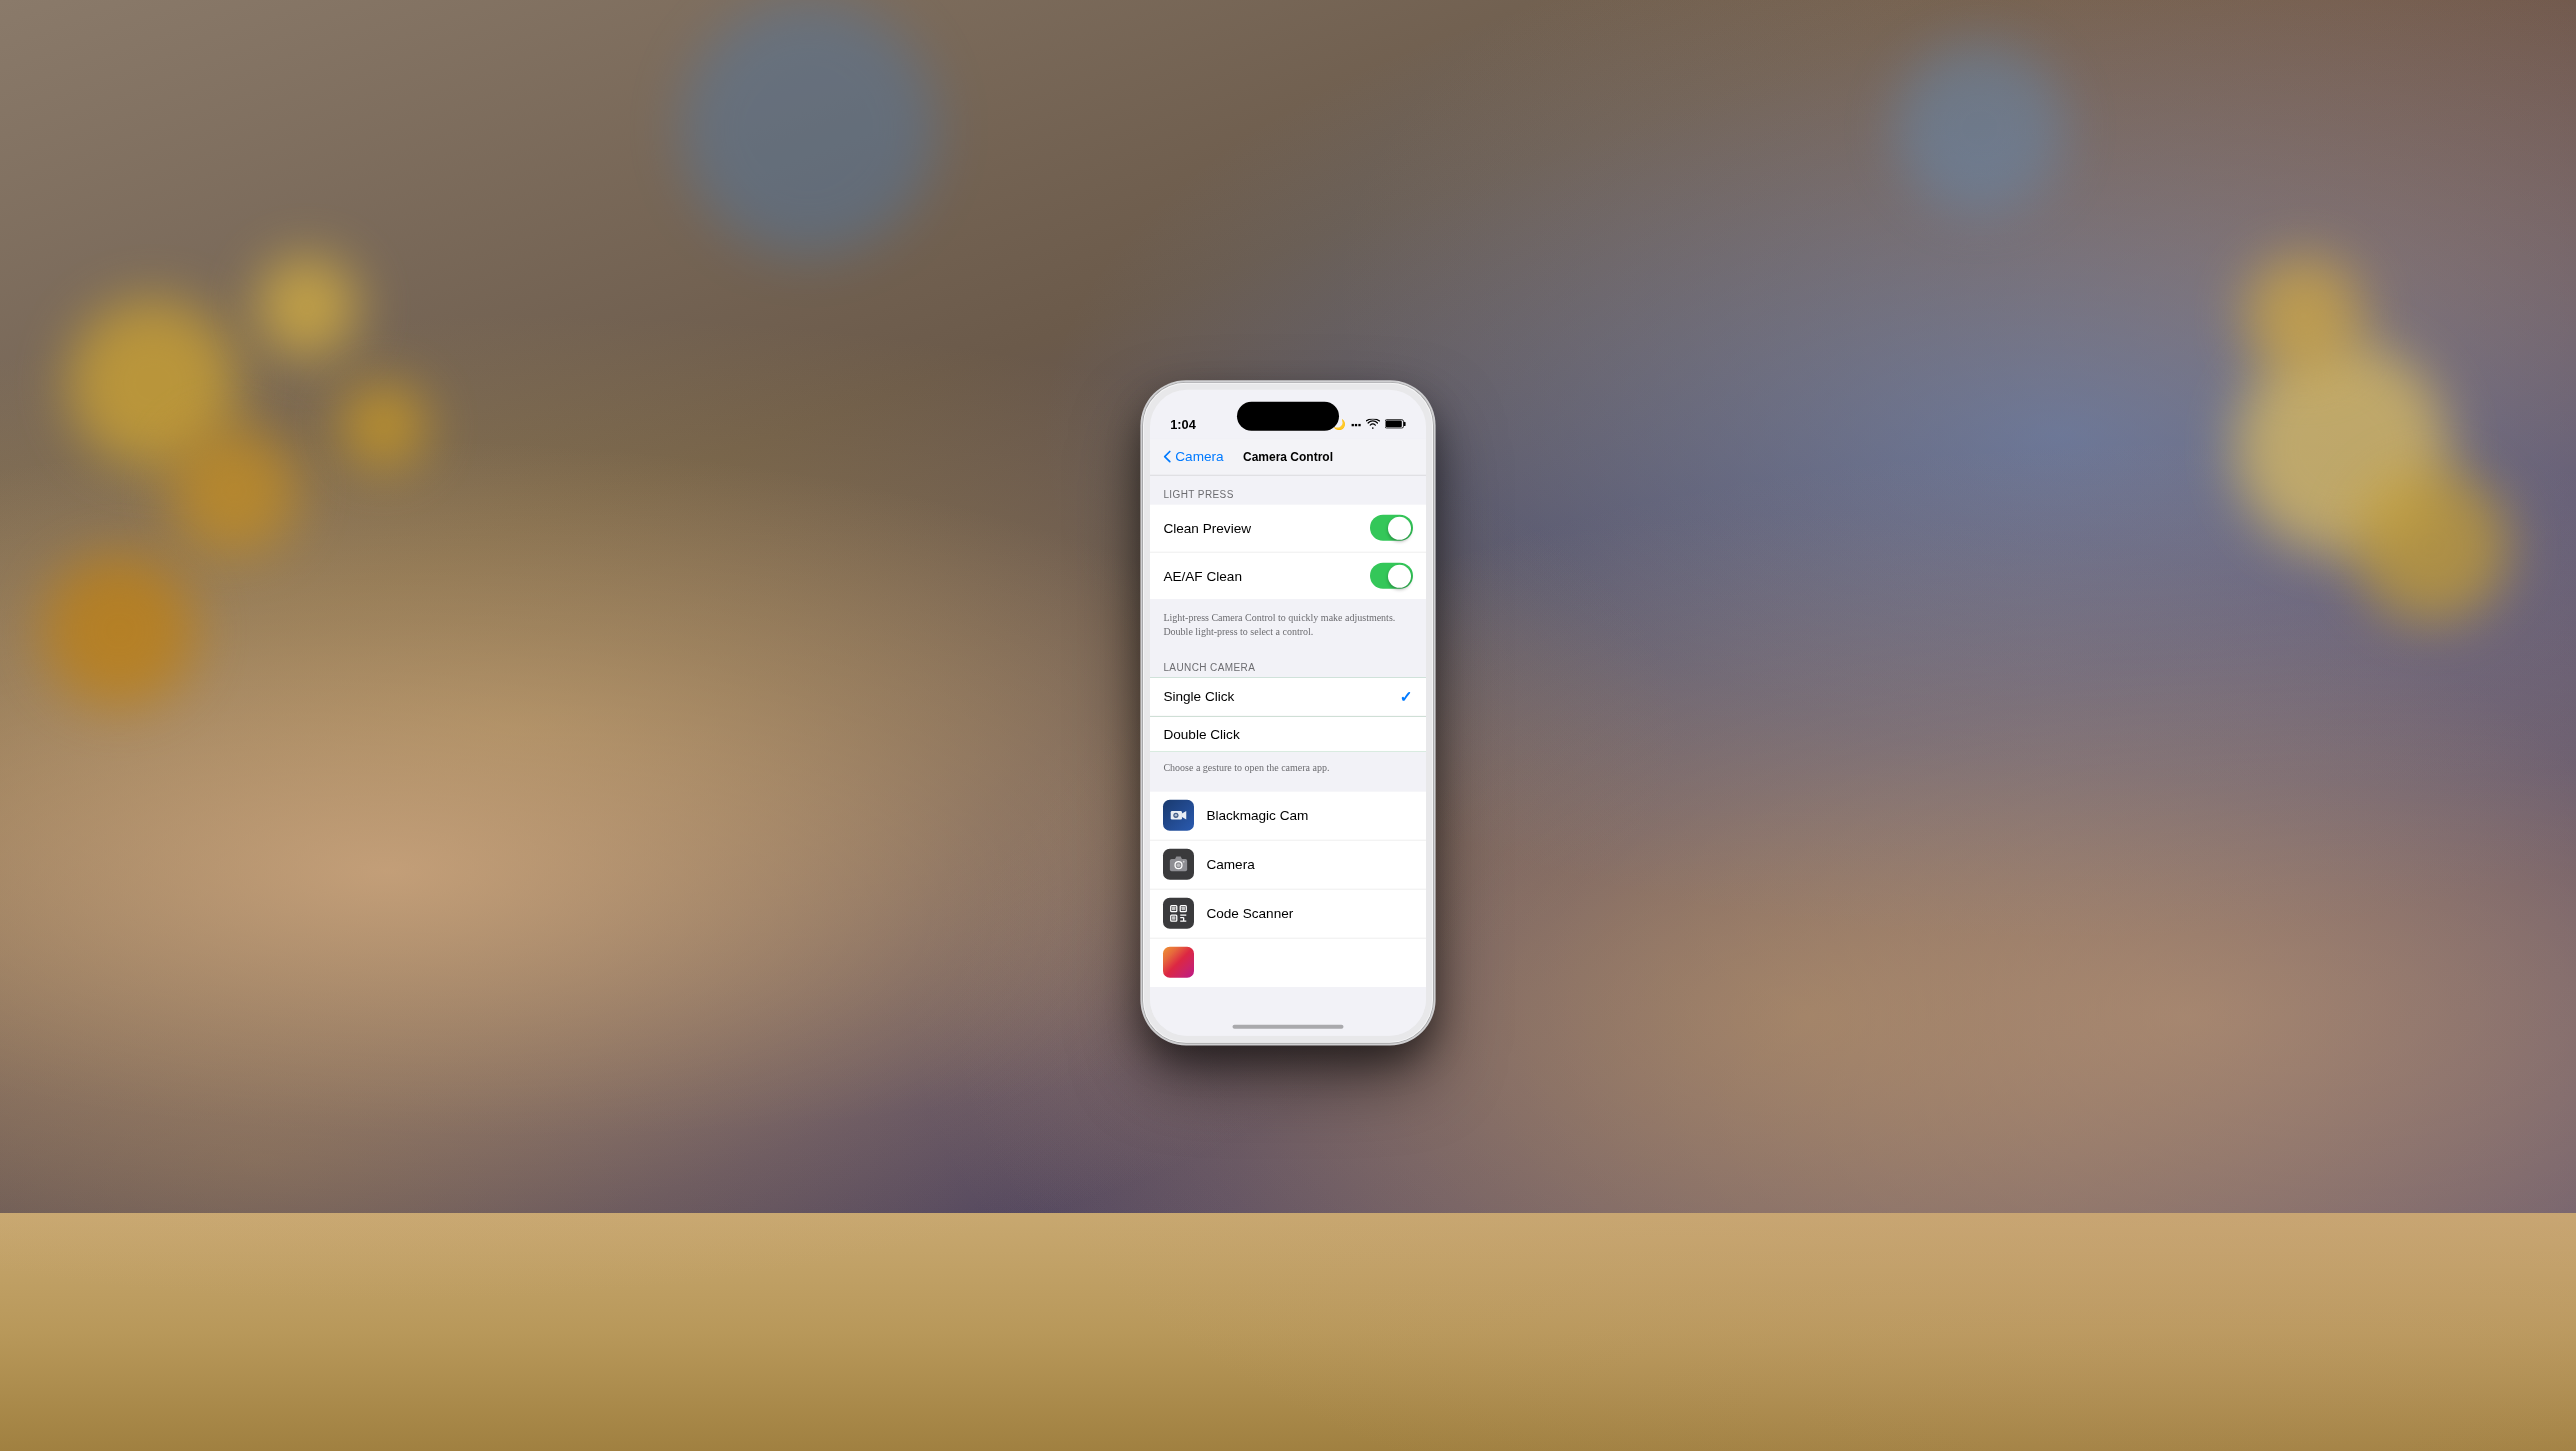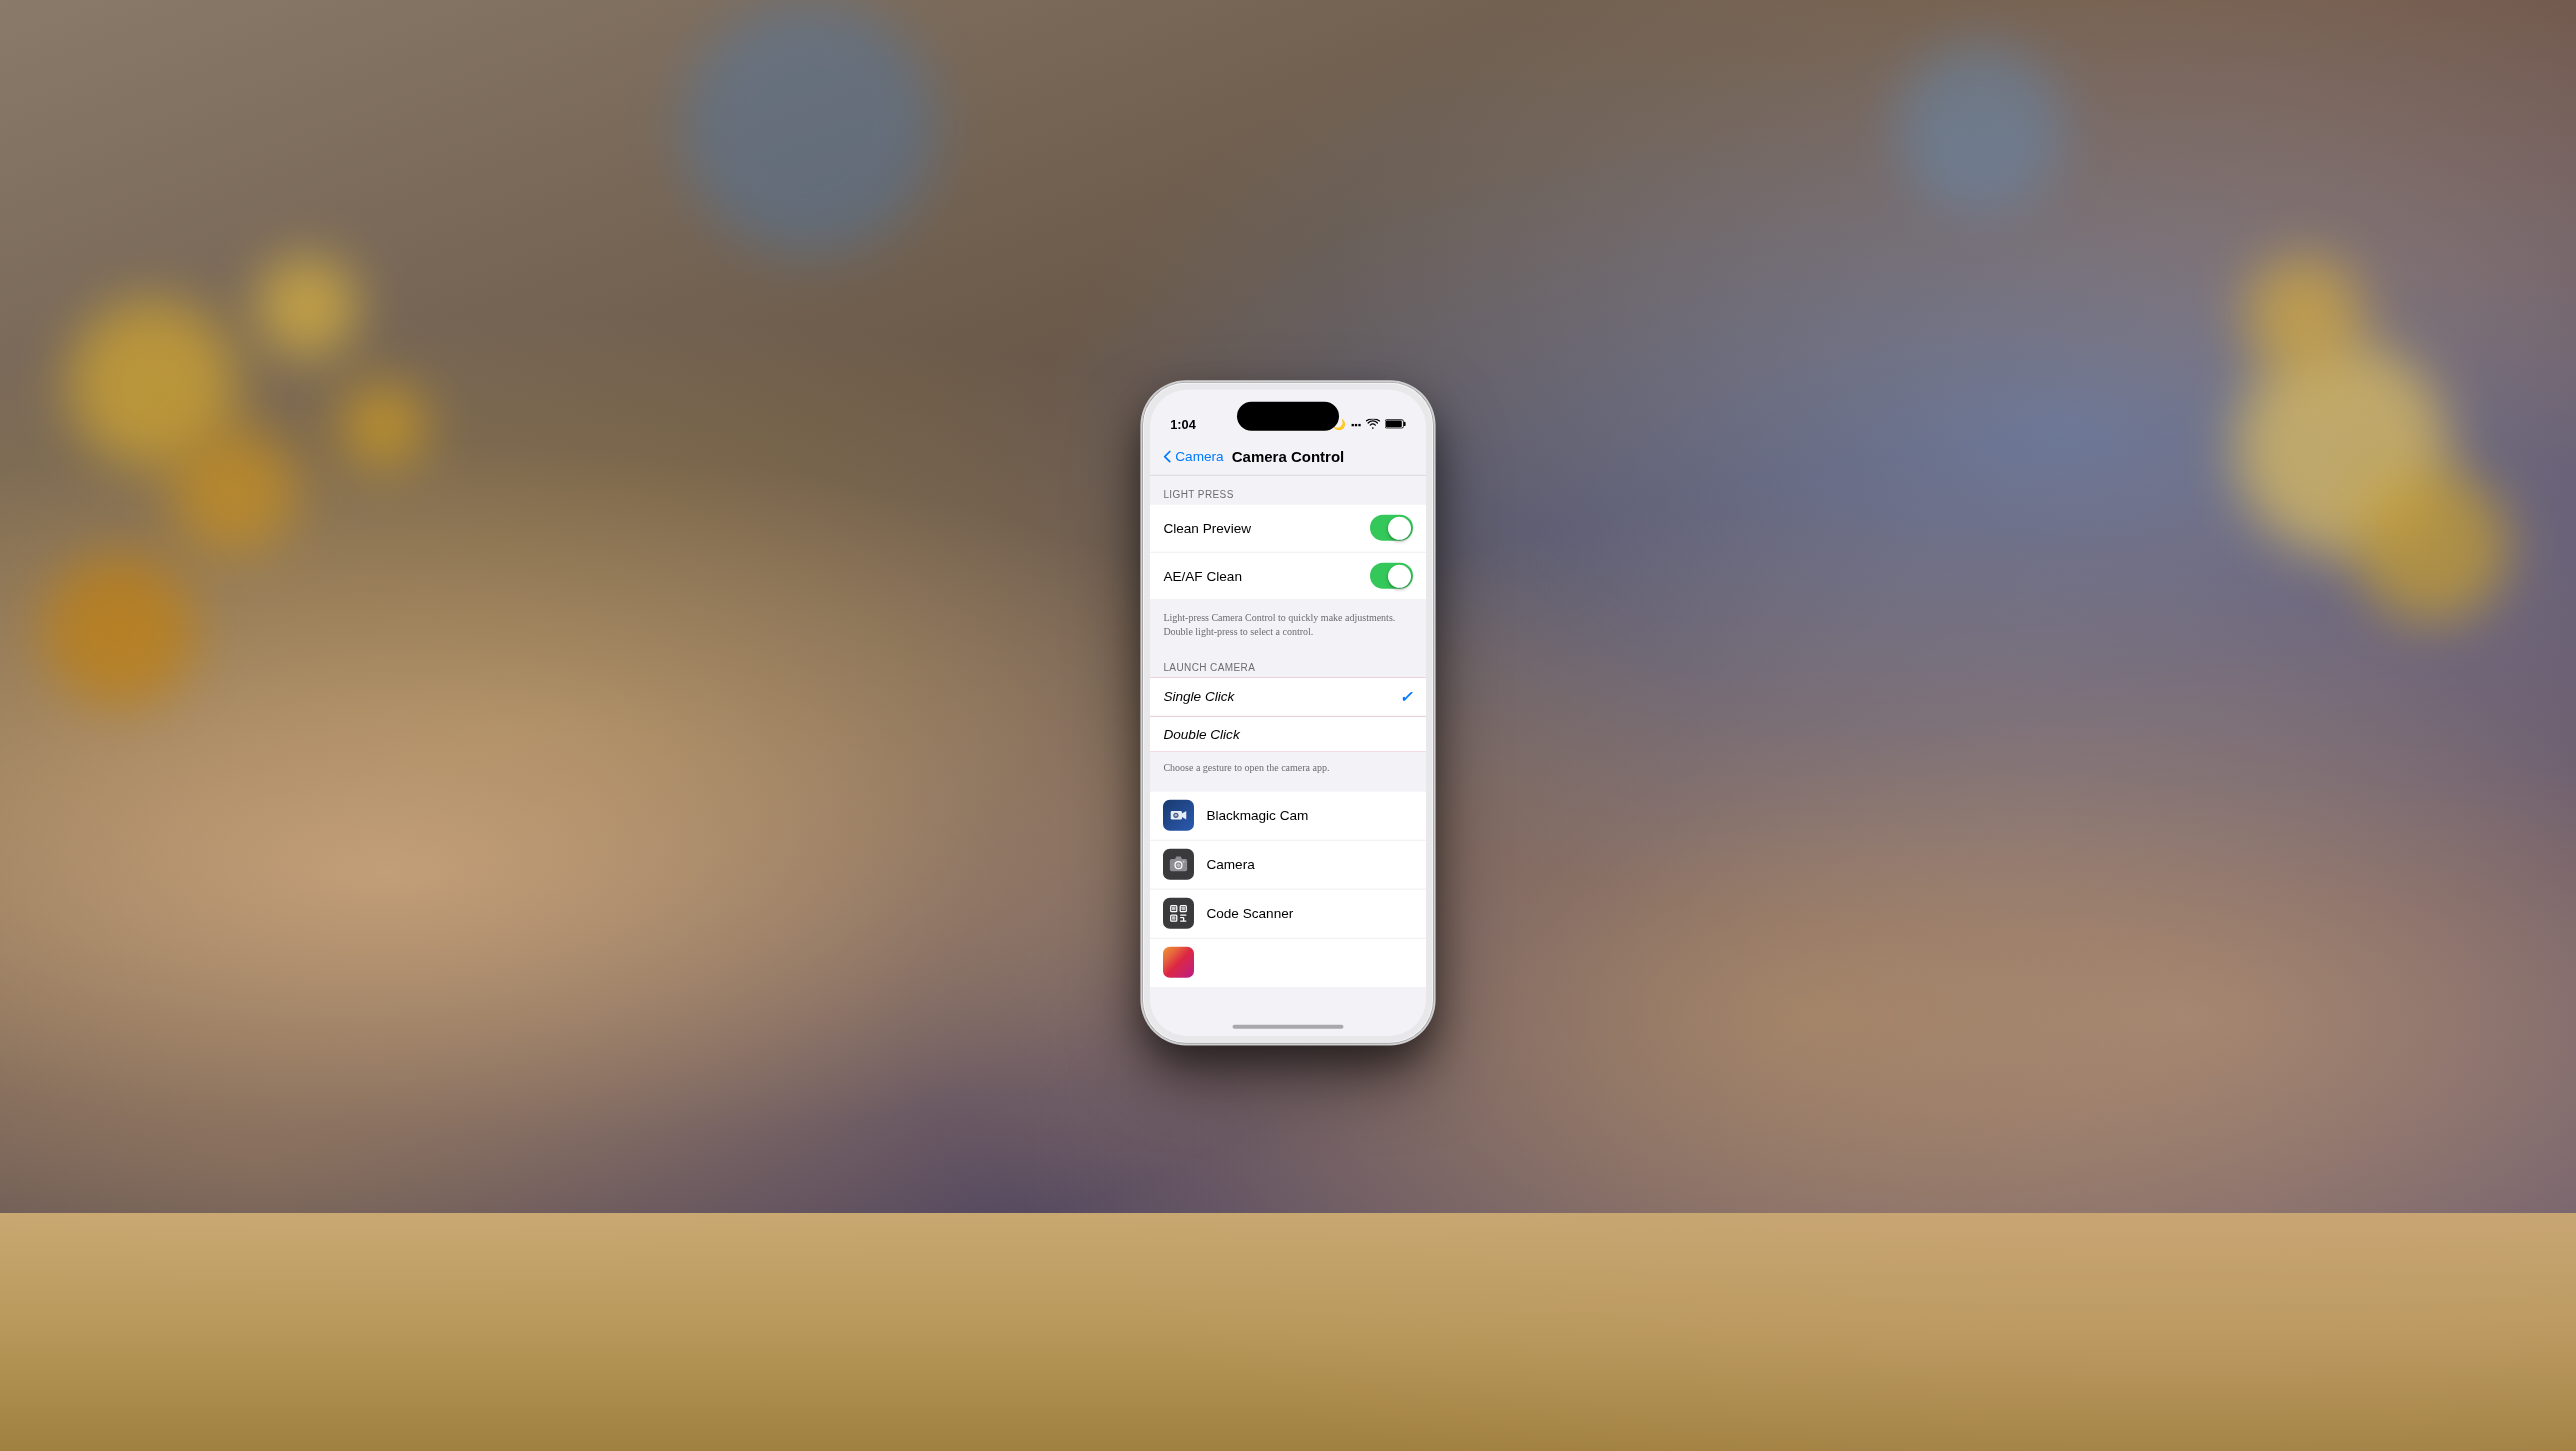--- a/index.html
+++ b/index.html
@@ -145,21 +145,21 @@
       position: absolute;
       left: 13.6px;
       display: flex;
       align-items: center;
       gap: 3.4px;
       color: #007aff;
       font-size: 13.6px;
     }
 
     .nav-title {
-      font-size: 15px;
+      font-size: 12px;
       font-weight: 600;
       color: #000;
     }
 
     
     .settings-content {
       position: absolute;
       top: 87px;
       left: 0;
       right: 0;
@@ -229,23 +229,22 @@
     .section-footer {
       padding: 5.1px 13.6px 10.2px;
       font-size: 10px;
       color: #6c6c70;
       line-height: 1.4;
       font-family: Liberation Serif, serif;
     }
 
     
     .launch-group {
-      background: #be185d;
+      background: #15803d;
       margin: 0 0 3.4px 0;
-      font-style: italic;
     }
 
     .checkmark {
       color: #007aff;
       font-size: 15.3px;
       font-weight: 600;
     }
 
     
     .app-list-group {

